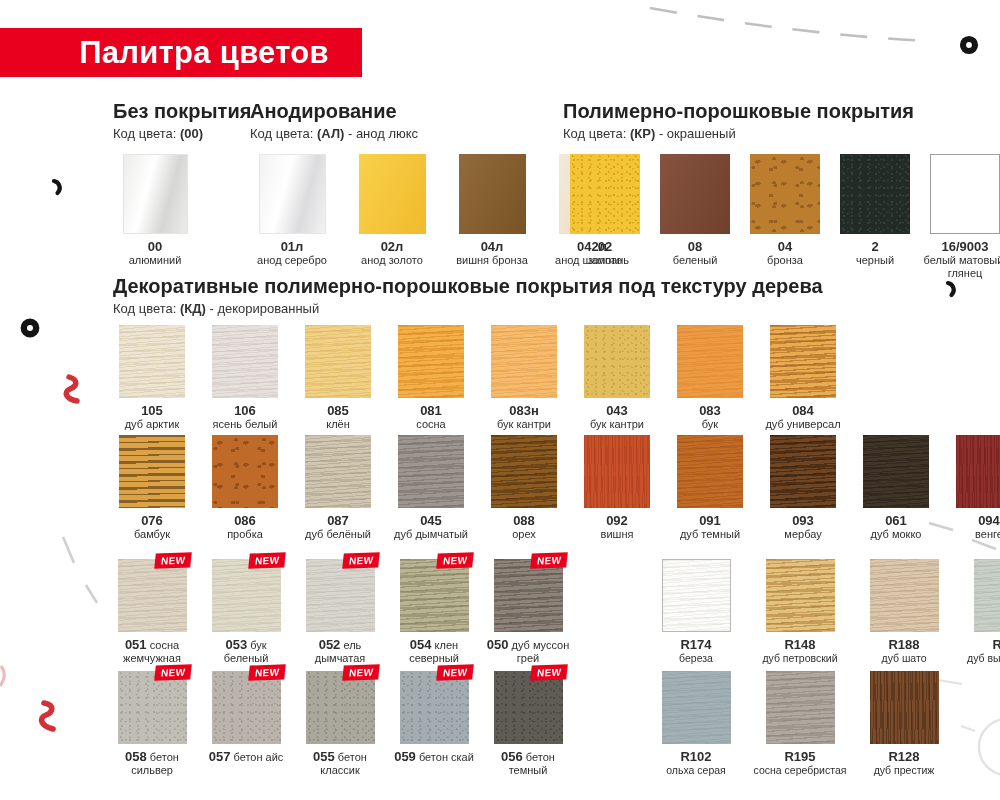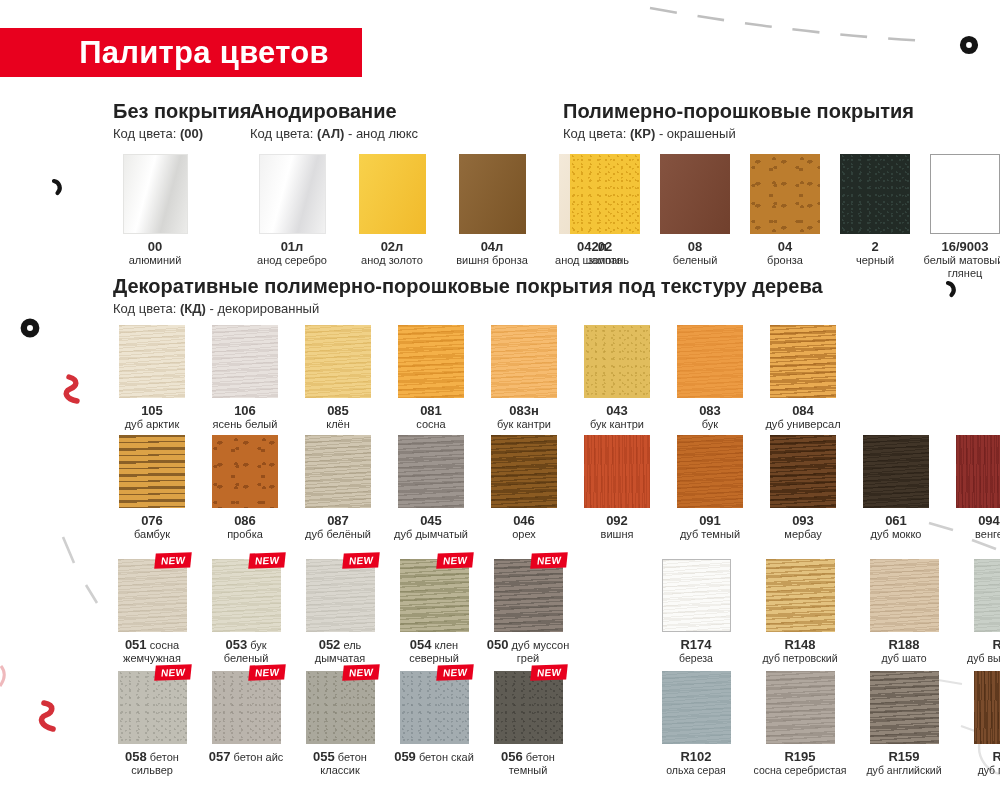--- a/index.html
+++ b/index.html
@@ -237,21 +237,21 @@
         <div class="swatch">
           <div class="chip tx-woodh" style="--c1: #D0C6B1; --c2: #A2967C6E;"></div>
           <div class="label"><span class="code blk">087</span> <span class="name">дуб белёный</span></div>
         </div>
         <div class="swatch">
           <div class="chip tx-woodhs" style="--c1: #9D958F; --c2: #766E6880;"></div>
           <div class="label"><span class="code blk">045</span> <span class="name">дуб дымчатый</span></div>
         </div>
         <div class="swatch">
           <div class="chip tx-woodhs" style="--c1: #8B5B22; --c2: #54340F8C;"></div>
-          <div class="label"><span class="code blk">046</span> <span class="name">орех</span></div>
+          <div class="label"><span class="code blk">088</span> <span class="name">орех</span></div>
         </div>
         <div class="swatch">
           <div class="chip tx-woodv" style="--c1: #C8502B; --c2: #A63A1A70;"></div>
           <div class="label"><span class="code blk">092</span> <span class="name">вишня</span></div>
         </div>
         <div class="swatch">
           <div class="chip tx-woodh" style="--c1: #C16B27; --c2: #A04F1566;"></div>
           <div class="label"><span class="code blk">091</span> <span class="name">дуб темный</span></div>
         </div>
         <div class="swatch">
@@ -356,23 +356,19 @@
       <div class="group g-r">
         <div class="swatch">
           <div class="chip tx-woodh" style="--c1: #A3B1B5; --c2: #87999D55;"></div>
           <div class="label"><span class="code blk">R102</span> <span class="name">ольха серая</span></div>
         </div>
         <div class="swatch">
           <div class="chip tx-woodhs" style="--c1: #B0A79E; --c2: #877E7570;"></div>
           <div class="label"><span class="code blk">R195</span> <span class="name">сосна серебристая</span></div>
         </div>
         <div class="swatch">
-          <div class="chip tx-woodhs" style="--c1: #918578; --c2: #584E4490;"></div>
-          <div class="label"><span class="code blk">R159</span> <span class="name">дуб английский</span></div>
-        </div>
-        <div class="swatch">
           <div class="chip tx-woodv" style="--c1: #7A4C2C; --c2: #4A2A128C;"></div>
           <div class="label"><span class="code blk">R128</span> <span class="name">дуб престиж</span></div>
         </div>
       </div>
     </div>
 
 </div>
 
 </body></html>

